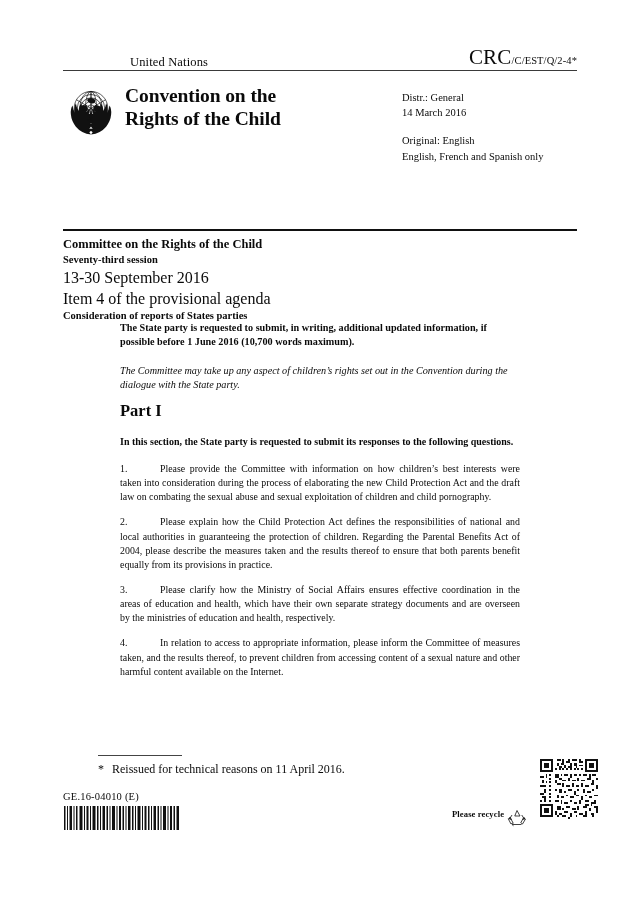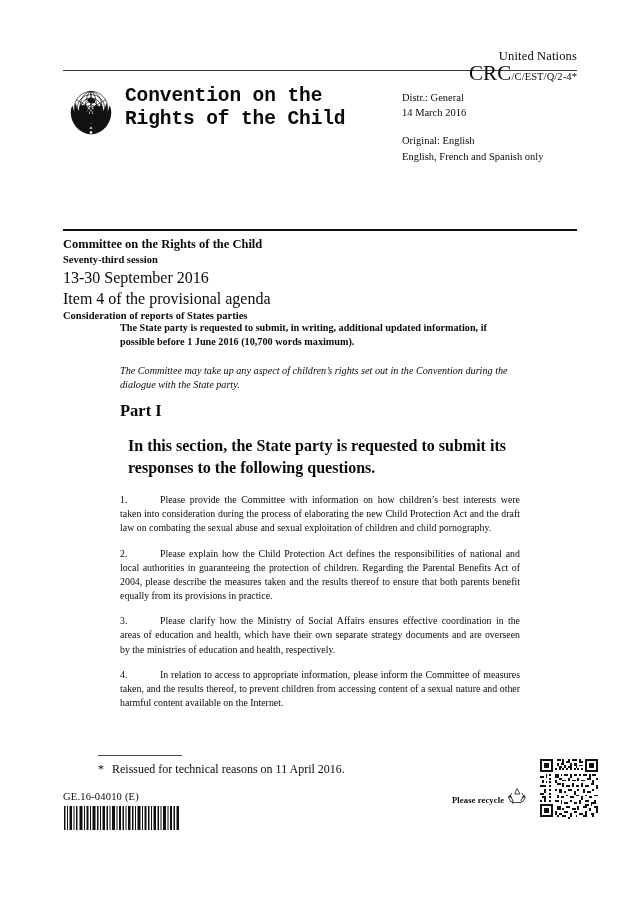--- a/index.html
+++ b/index.html
@@ -29,21 +29,20 @@
     position: absolute;
     left: 63px;
     top: 50px;
     width: 514px;
   }
   .masthead-toprow {
     display: flex;
     align-items: flex-end;
     justify-content: space-between;
     height: 18px;
-    flex-direction: column;
   }
   .org-name {
     font-size: 12.5px;
     letter-spacing: 0.15px;
     margin-left: 67px;
     line-height: 1;
   }
   .doc-symbol {
     line-height: 1;
     white-space: nowrap;
@@ -78,21 +77,20 @@
     height: 56px;
     display: block;
   }
   .conv-title {
     flex: 1 1 auto;
     font-weight: bold;
     font-size: 19.5px;
     line-height: 1.17;
     padding-top: 4px;
     letter-spacing: -0.1px;
-    font-family: Liberation Mono, monospace;
   }
   .distr-block {
     flex: 0 0 175px;
     width: 175px;
     font-size: 10.5px;
     line-height: 1.45;
     padding-top: 9px;
   }
   .distr-block .gap {
     height: 13px;
@@ -153,23 +151,23 @@
     margin: 0 0 8px 0;
   }
   .part-heading {
     font-weight: bold;
     font-size: 16.5px;
     margin: 0 0 14px 0;
     line-height: 1.2;
   }
   .section-intro {
     font-weight: bold;
-    font-size: 16px;
+    font-size: 10px;
     line-height: 1.42;
-    margin: 0 0 13px 8px;
+    margin: 0 0 13px 0;
   }
   .q-item {
     font-size: 9.9px;
     line-height: 1.43;
     margin: 0 0 11px 0;
     text-align: justify;
     text-justify: inter-word;
   }
   .q-num {
     display: inline-block;
@@ -209,23 +207,23 @@
     position: absolute;
     left: 63px;
     top: 806px;
     width: 118px;
     height: 24px;
     display: block;
   }
   .recycle-wrap {
     position: absolute;
     left: 452px;
-    top: 787px;
+    top: 809px;
     display: flex;
-    align-items: flex-end;
+    align-items: flex-start;
   }
   .recycle-text {
     font-size: 8.6px;
     font-weight: bold;
     letter-spacing: 0.1px;
     margin-right: 3px;
   }
   .recycle-icon {
     width: 20px;
     height: 18px;

